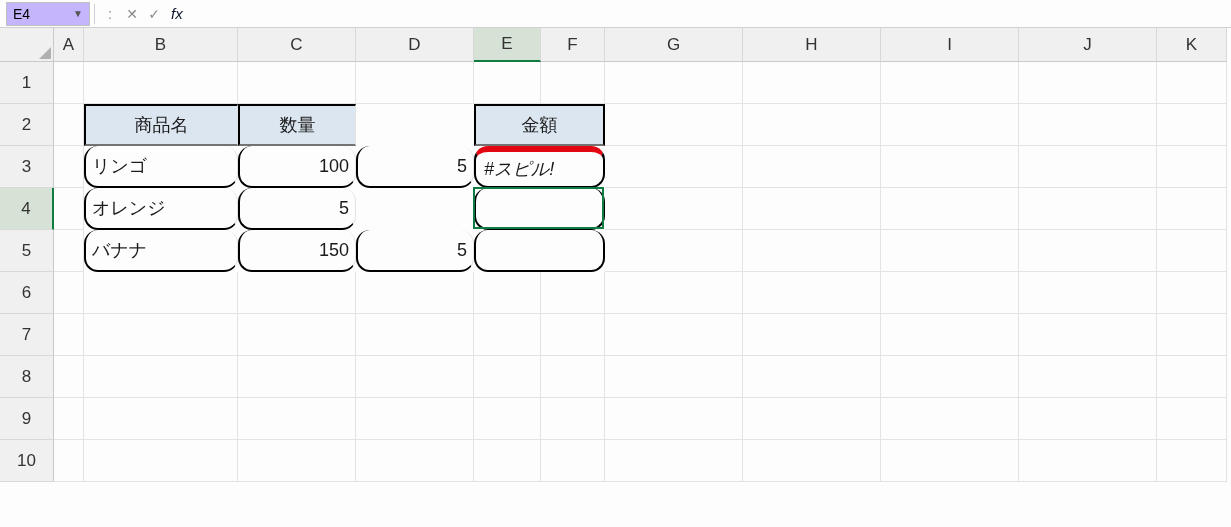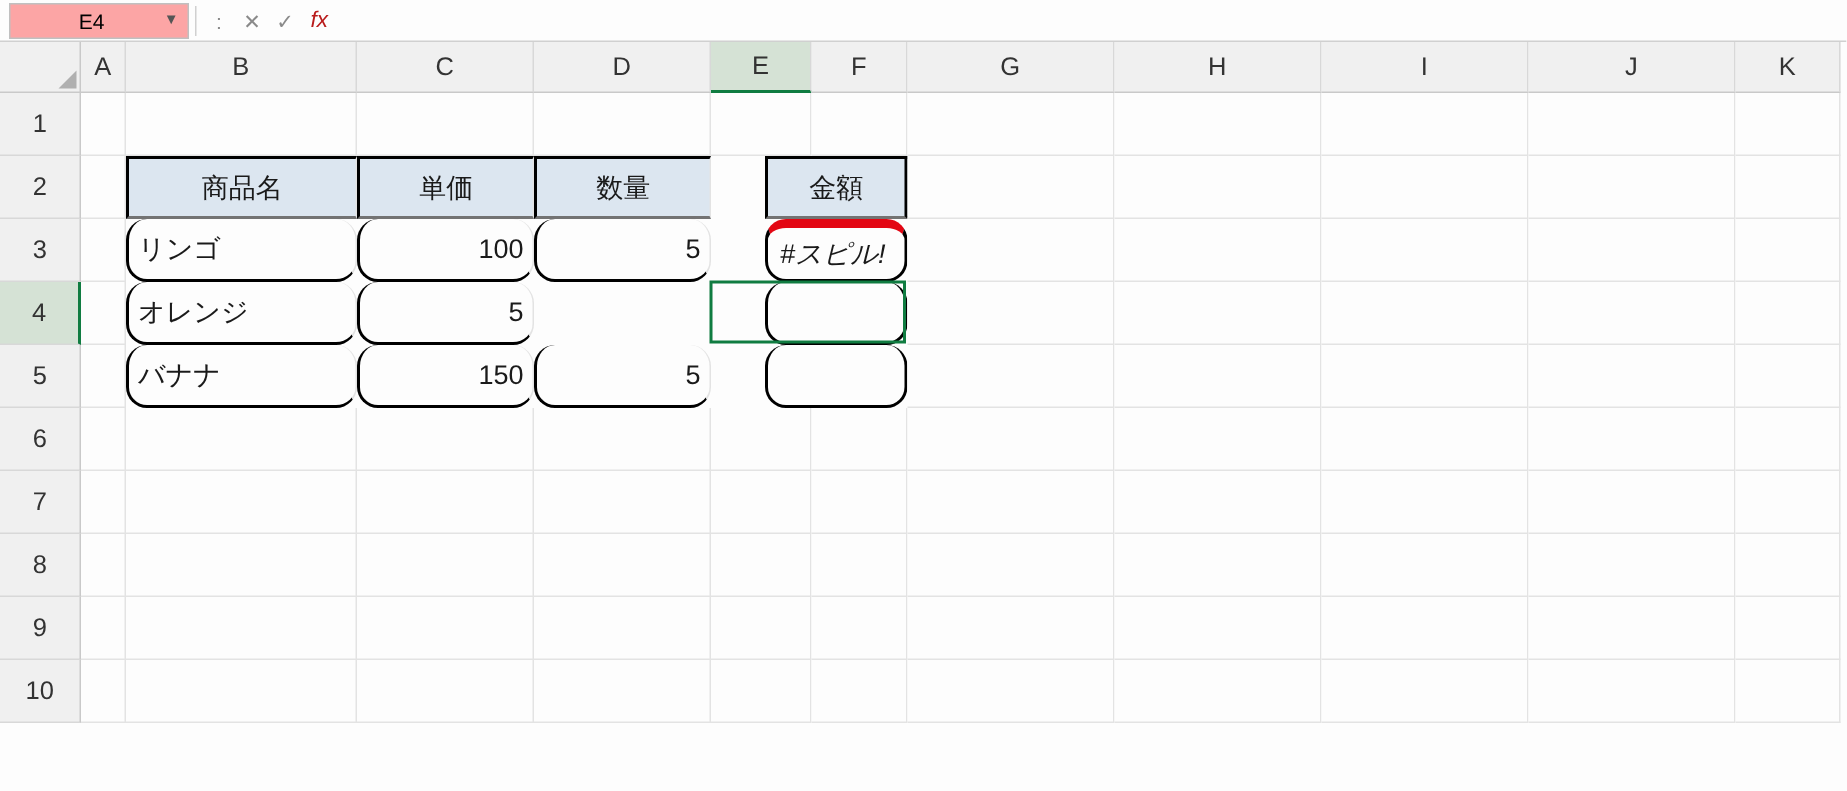--- a/index.html
+++ b/index.html
@@ -13,50 +13,49 @@
 
     
     .formula-bar {
       display: flex;
       align-items: center;
       height: 28px;
       border-bottom: 1px solid #d0d0d0;
       background: #fdfdfd;
     }
     .name-box {
-      width: 120px;
+      width: 84px;
       height: 24px;
       margin: 2px 0 2px 6px;
       border: 1px solid #c0c0c0;
-      background: #fca5a5;
+      background: #c4b5fd;
       display: flex;
       align-items: center;
       padding: 0 6px;
       font-size: 14px;
-      text-align: center;
     }
     .name-box-text { flex: 1; }
     .name-box .chev {
       font-size: 10px;
       color: #555;
     }
     .fb-divider {
       width: 1px; height: 20px; background: #d0d0d0; margin: 0 4px;
     }
     .fb-ic {
       width: 22px;
       text-align: center;
       font-size: 14px;
       color: #8a8a8a;
       user-select: none;
     }
     .fx {
       font-style: italic;
       font-size: 15px;
-      color: #b91c1c;
+      color: #0f172a;
       margin: 0 6px;
     }
     .formula-input {
       flex: 1;
       height: 100%;
       border: none;
       outline: none;
       padding: 0 6px;
       font-size: 14px;
       background: transparent;
@@ -130,21 +129,20 @@
     .cell.thdr.last-col { border-right: 2px solid #000; }
     .cell.tbody {
       border-bottom: 2px solid #000;
       border-left: 2px solid #000;
       border-radius: 14px;
     }
     .cell.tbody.last-col { border-right: 2px solid #000; }
     .cell.num { justify-content: flex-end; }
     .merged-EF {
       grid-column: 6 / span 2;
-      margin-left: 36px;
     }
     .highlight-box {
       border: 6px solid #e30613;
       font-style: italic;
     }
     .spill-text { margin-left: 2px; }
     .sel-outline {
       position: absolute;
       border: 2px solid #107c41;
       pointer-events: none;
@@ -191,21 +189,20 @@
   <div class="cell"></div>
   <div class="cell"></div>
   <div class="cell"></div>
   <div class="cell"></div>
   <div class="cell"></div>
   <div class="cell"></div>
 
   <div class="row-h">2</div>
   <div class="cell"></div>
   <div class="cell thdr">商品名</div>
-  <div class="cell thdr">単価</div>
   <div class="cell thdr">数量</div>
   <div class="cell thdr last-col merged-EF">金額</div>
   <div class="cell"></div>
   <div class="cell"></div>
   <div class="cell"></div>
   <div class="cell"></div>
   <div class="cell"></div>
 
   <div class="row-h">3</div>
   <div class="cell"></div>

